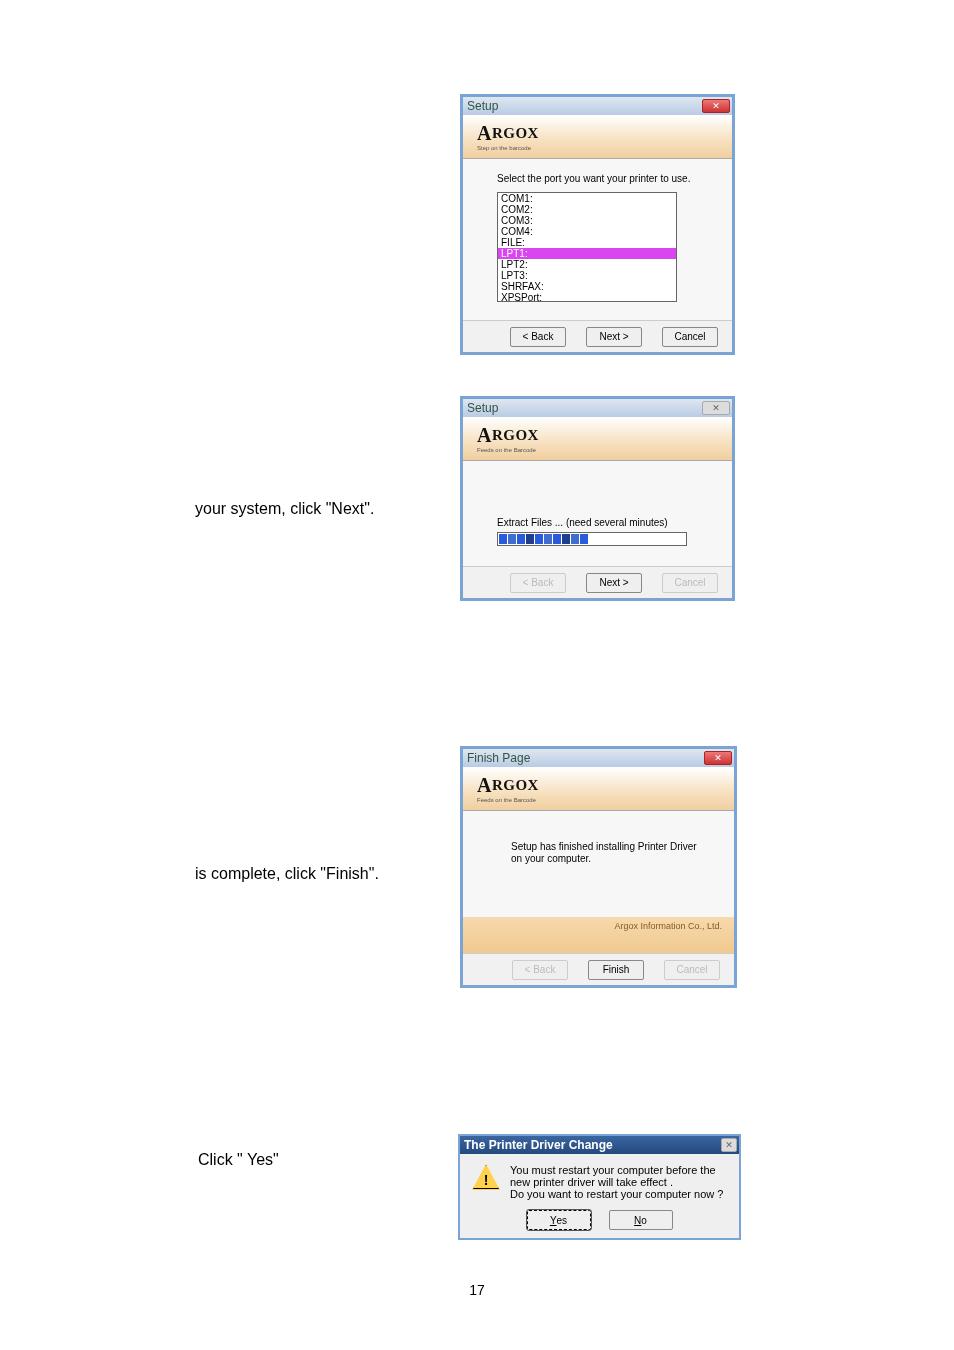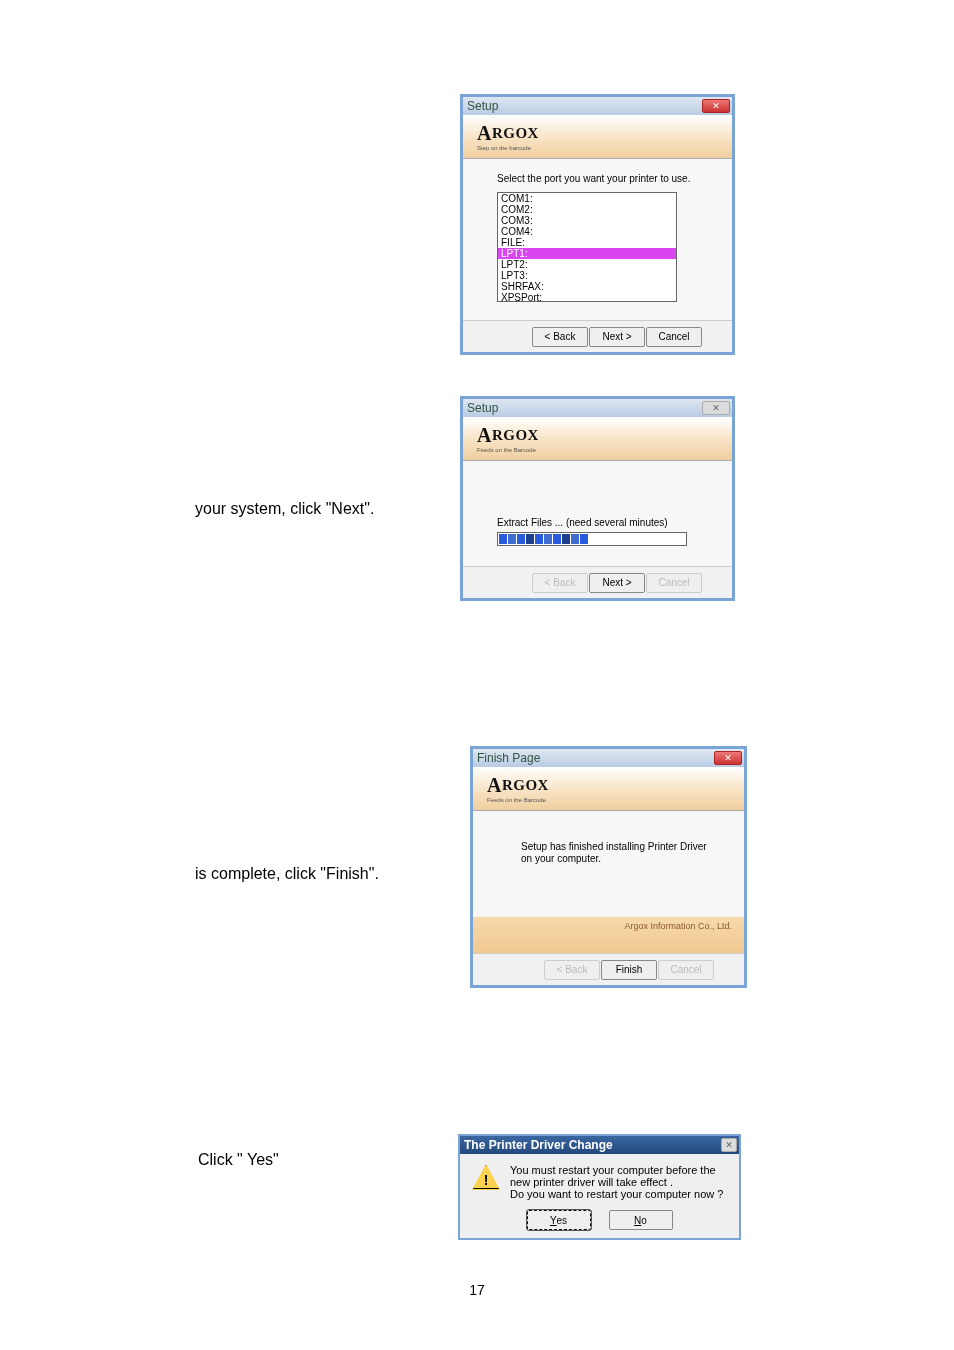--- a/index.html
+++ b/index.html
@@ -70,22 +70,22 @@
   .argox-logo span.first { font-size: 20px; vertical-align: -2px; }
   .argox-tagline { font-size: 6px; color: #555; }
   .dlg-body {
     background: #f7f7f7;
   }
   .btn-row {
     height: 32px;
     display: flex;
     align-items: center;
     justify-content: flex-end;
-    padding-right: 30px;
-    gap: 1px;
+    padding-right: 14px;
+    gap: 20px;
     border-top: 1px solid #ccc;
     background: #f1f1f1;
   }
   .footer-company {
     height: 36px;
     background: linear-gradient(#f7d9ad,#f0c98f);
     text-align: right;
     padding-right: 12px;
     font-size: 9px;
     color: #8a5a2a;
@@ -213,21 +213,21 @@
         <div class="progress-block"></div>
     </div>
   </div>
   <div class="btn-row">
     <div class="win-btn disabled">&lt; Back</div>
     <div class="win-btn">Next &gt;</div>
     <div class="win-btn disabled">Cancel</div>
   </div>
 </div>
 
-<div class="dlg" style="left:460px; top:746px; width:277px;margin-left:10px;">
+<div class="dlg" style="left:460px; top:746px; width:277px;">
   <div class="titlebar">
     <span class="title-text">Finish Page</span>
     <div class="close-btn">✕</div>
   </div>
   <div class="argox-banner">
     <div class="argox-logo"><span class="first">A</span>RGOX</div>
     <div class="argox-tagline">Feeds on the Barcode</div>
   </div>
   <div class="dlg-body" style="padding:30px 36px 52px 48px;">
     <div class="lbl" style="line-height:12px;">Setup has finished installing Printer Driver on your computer.</div>

